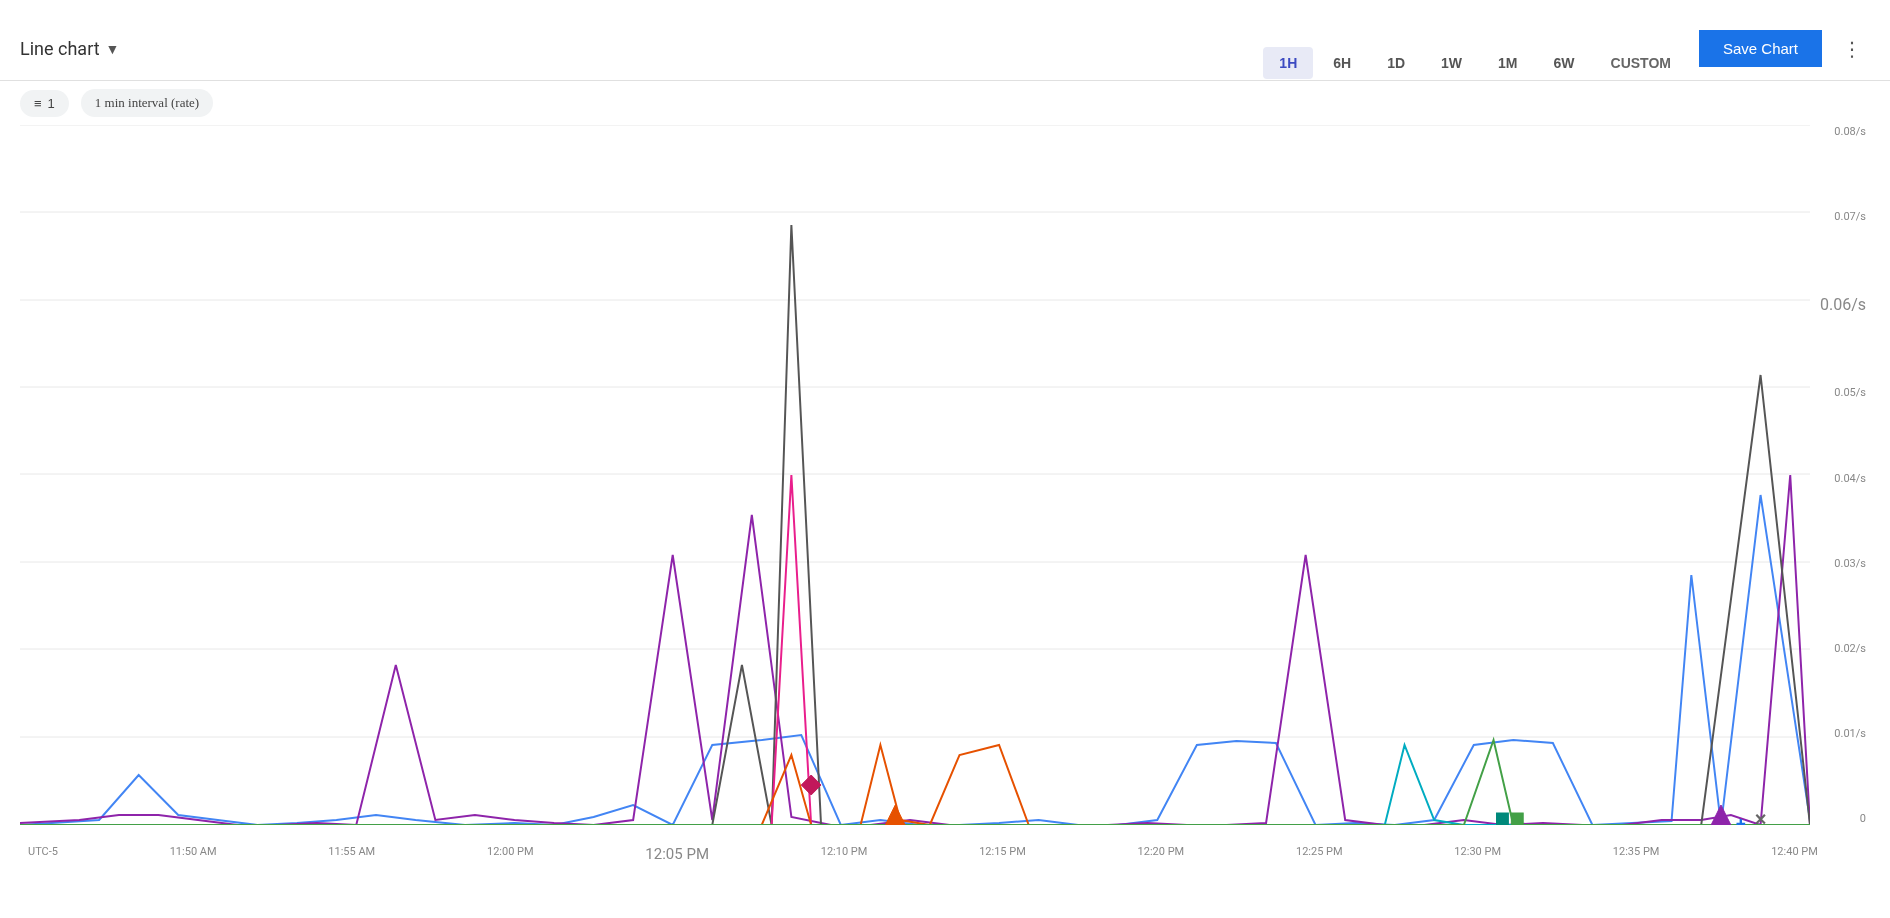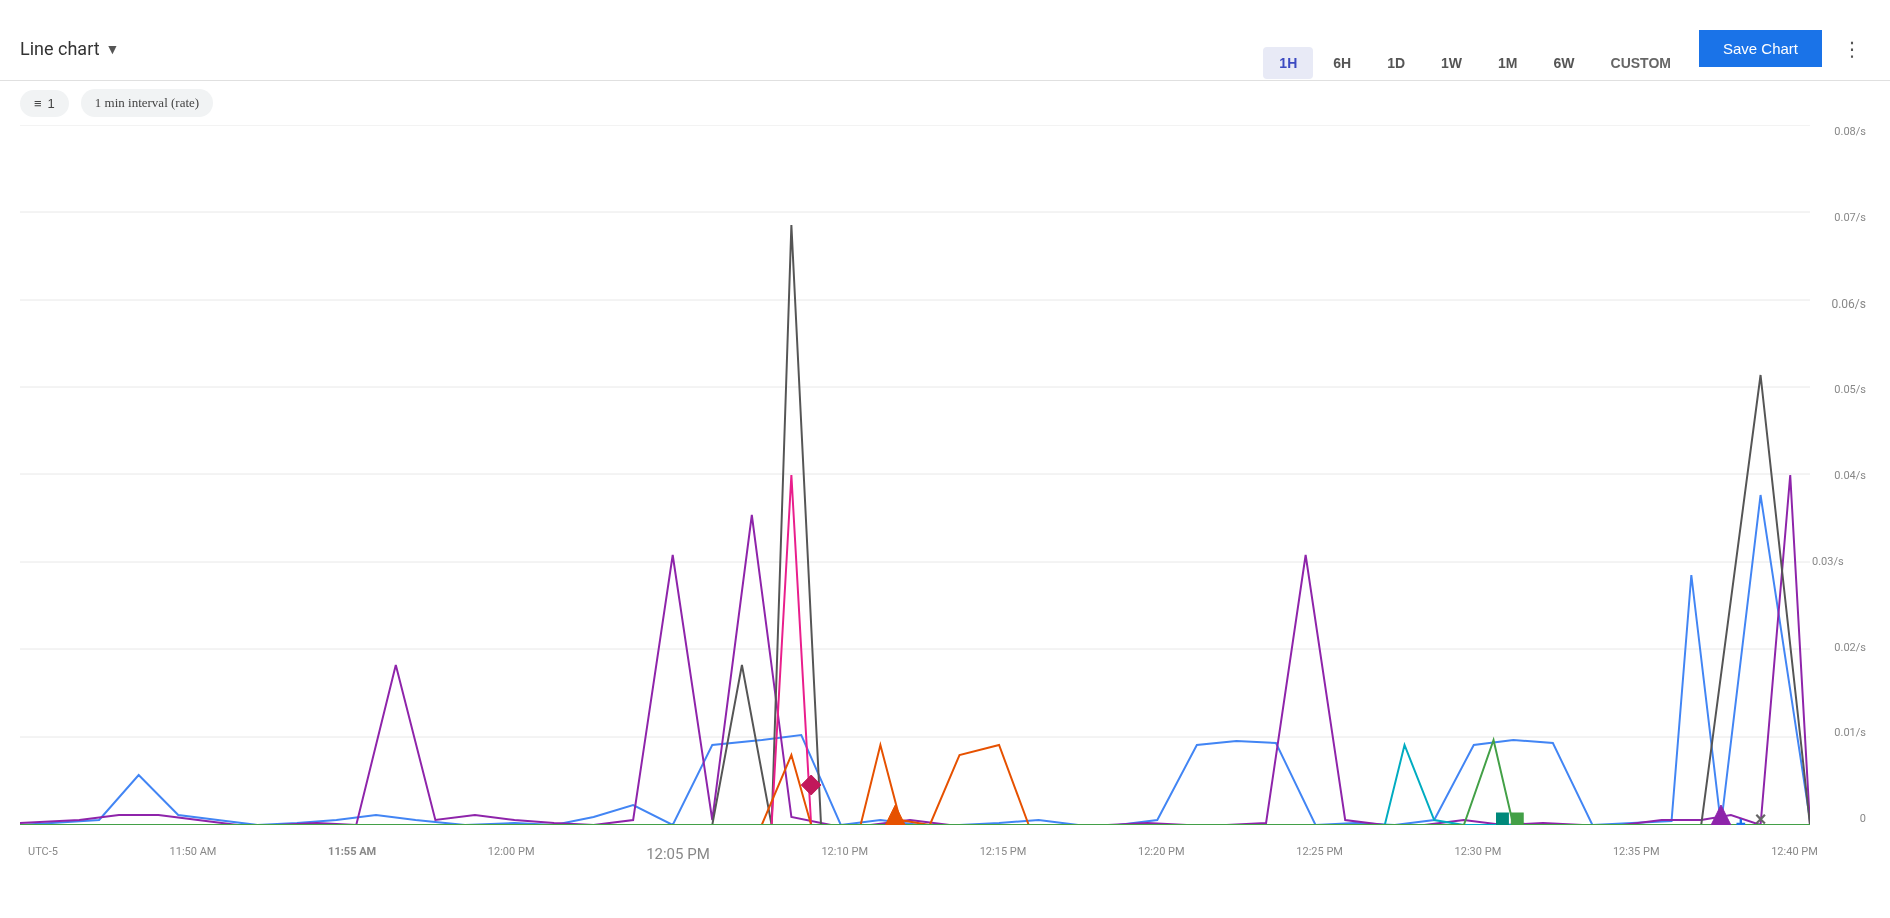--- a/index.html
+++ b/index.html
@@ -430,32 +430,32 @@
       <text x="1760" y="700" font-size="16" fill="#666" font-weight="bold" text-anchor="middle">✕</text>
 
       <polygon points="1710,700 1720,680 1730,700" fill="#8e24aa" stroke="#8e24aa" stroke-width="1"></polygon>
     </svg>
   </div>
 
   <div style="position:absolute; right:0; top:0; width:58px; height:700px; display:flex; flex-direction:column-reverse; justify-content:space-between;">
     <span class="y-label" style="font-size:11px;color:#888;text-align:right;">0</span>
     <span class="y-label" style="font-size:11px;color:#888;text-align:right;">0.01/s</span>
     <span class="y-label" style="font-size:11px;color:#888;text-align:right;">0.02/s</span>
-    <span class="y-label" style="font-size:11px;color:#888;text-align:left;">0.03/s</span>
+    <span class="y-label" style="font-size:11px;color:#888;text-align:right;">0.03/s</span>
     <span class="y-label" style="font-size:11px;color:#888;text-align:right;">0.04/s</span>
     <span class="y-label" style="font-size:11px;color:#888;text-align:right;">0.05/s</span>
-    <span class="y-label" style="font-size:12px;color:#888;text-align:right;">0.06/s</span>
+    <span class="y-label" style="font-size:16px;color:#888;text-align:right;">0.06/s</span>
     <span class="y-label" style="font-size:11px;color:#888;text-align:right;">0.07/s</span>
     <span class="y-label" style="font-size:11px;color:#888;text-align:right;">0.08/s</span>
   </div>
 
   <div style="position:absolute; bottom:0; left:0; width:calc(100% - 60px); height:36px; display:flex; justify-content:space-between; align-items:flex-start; padding-top:6px;margin-left:8px;">
     <span class="x-label" style="font-size:11px;color:#888;">UTC-5</span>
     <span class="x-label" style="font-size:11px;color:#888;">11:50 AM</span>
-    <span class="x-label" style="font-size:11px;color:#888;font-weight:bold;">11:55 AM</span>
+    <span class="x-label" style="font-size:11px;color:#888;">11:55 AM</span>
     <span class="x-label" style="font-size:11px;color:#888;">12:00 PM</span>
     <span class="x-label" style="font-size:15px;color:#888;">12:05 PM</span>
     <span class="x-label" style="font-size:11px;color:#888;">12:10 PM</span>
     <span class="x-label" style="font-size:11px;color:#888;">12:15 PM</span>
     <span class="x-label" style="font-size:11px;color:#888;">12:20 PM</span>
     <span class="x-label" style="font-size:11px;color:#888;">12:25 PM</span>
     <span class="x-label" style="font-size:11px;color:#888;">12:30 PM</span>
     <span class="x-label" style="font-size:11px;color:#888;">12:35 PM</span>
     <span class="x-label" style="font-size:11px;color:#888;">12:40 PM</span>
   </div>

